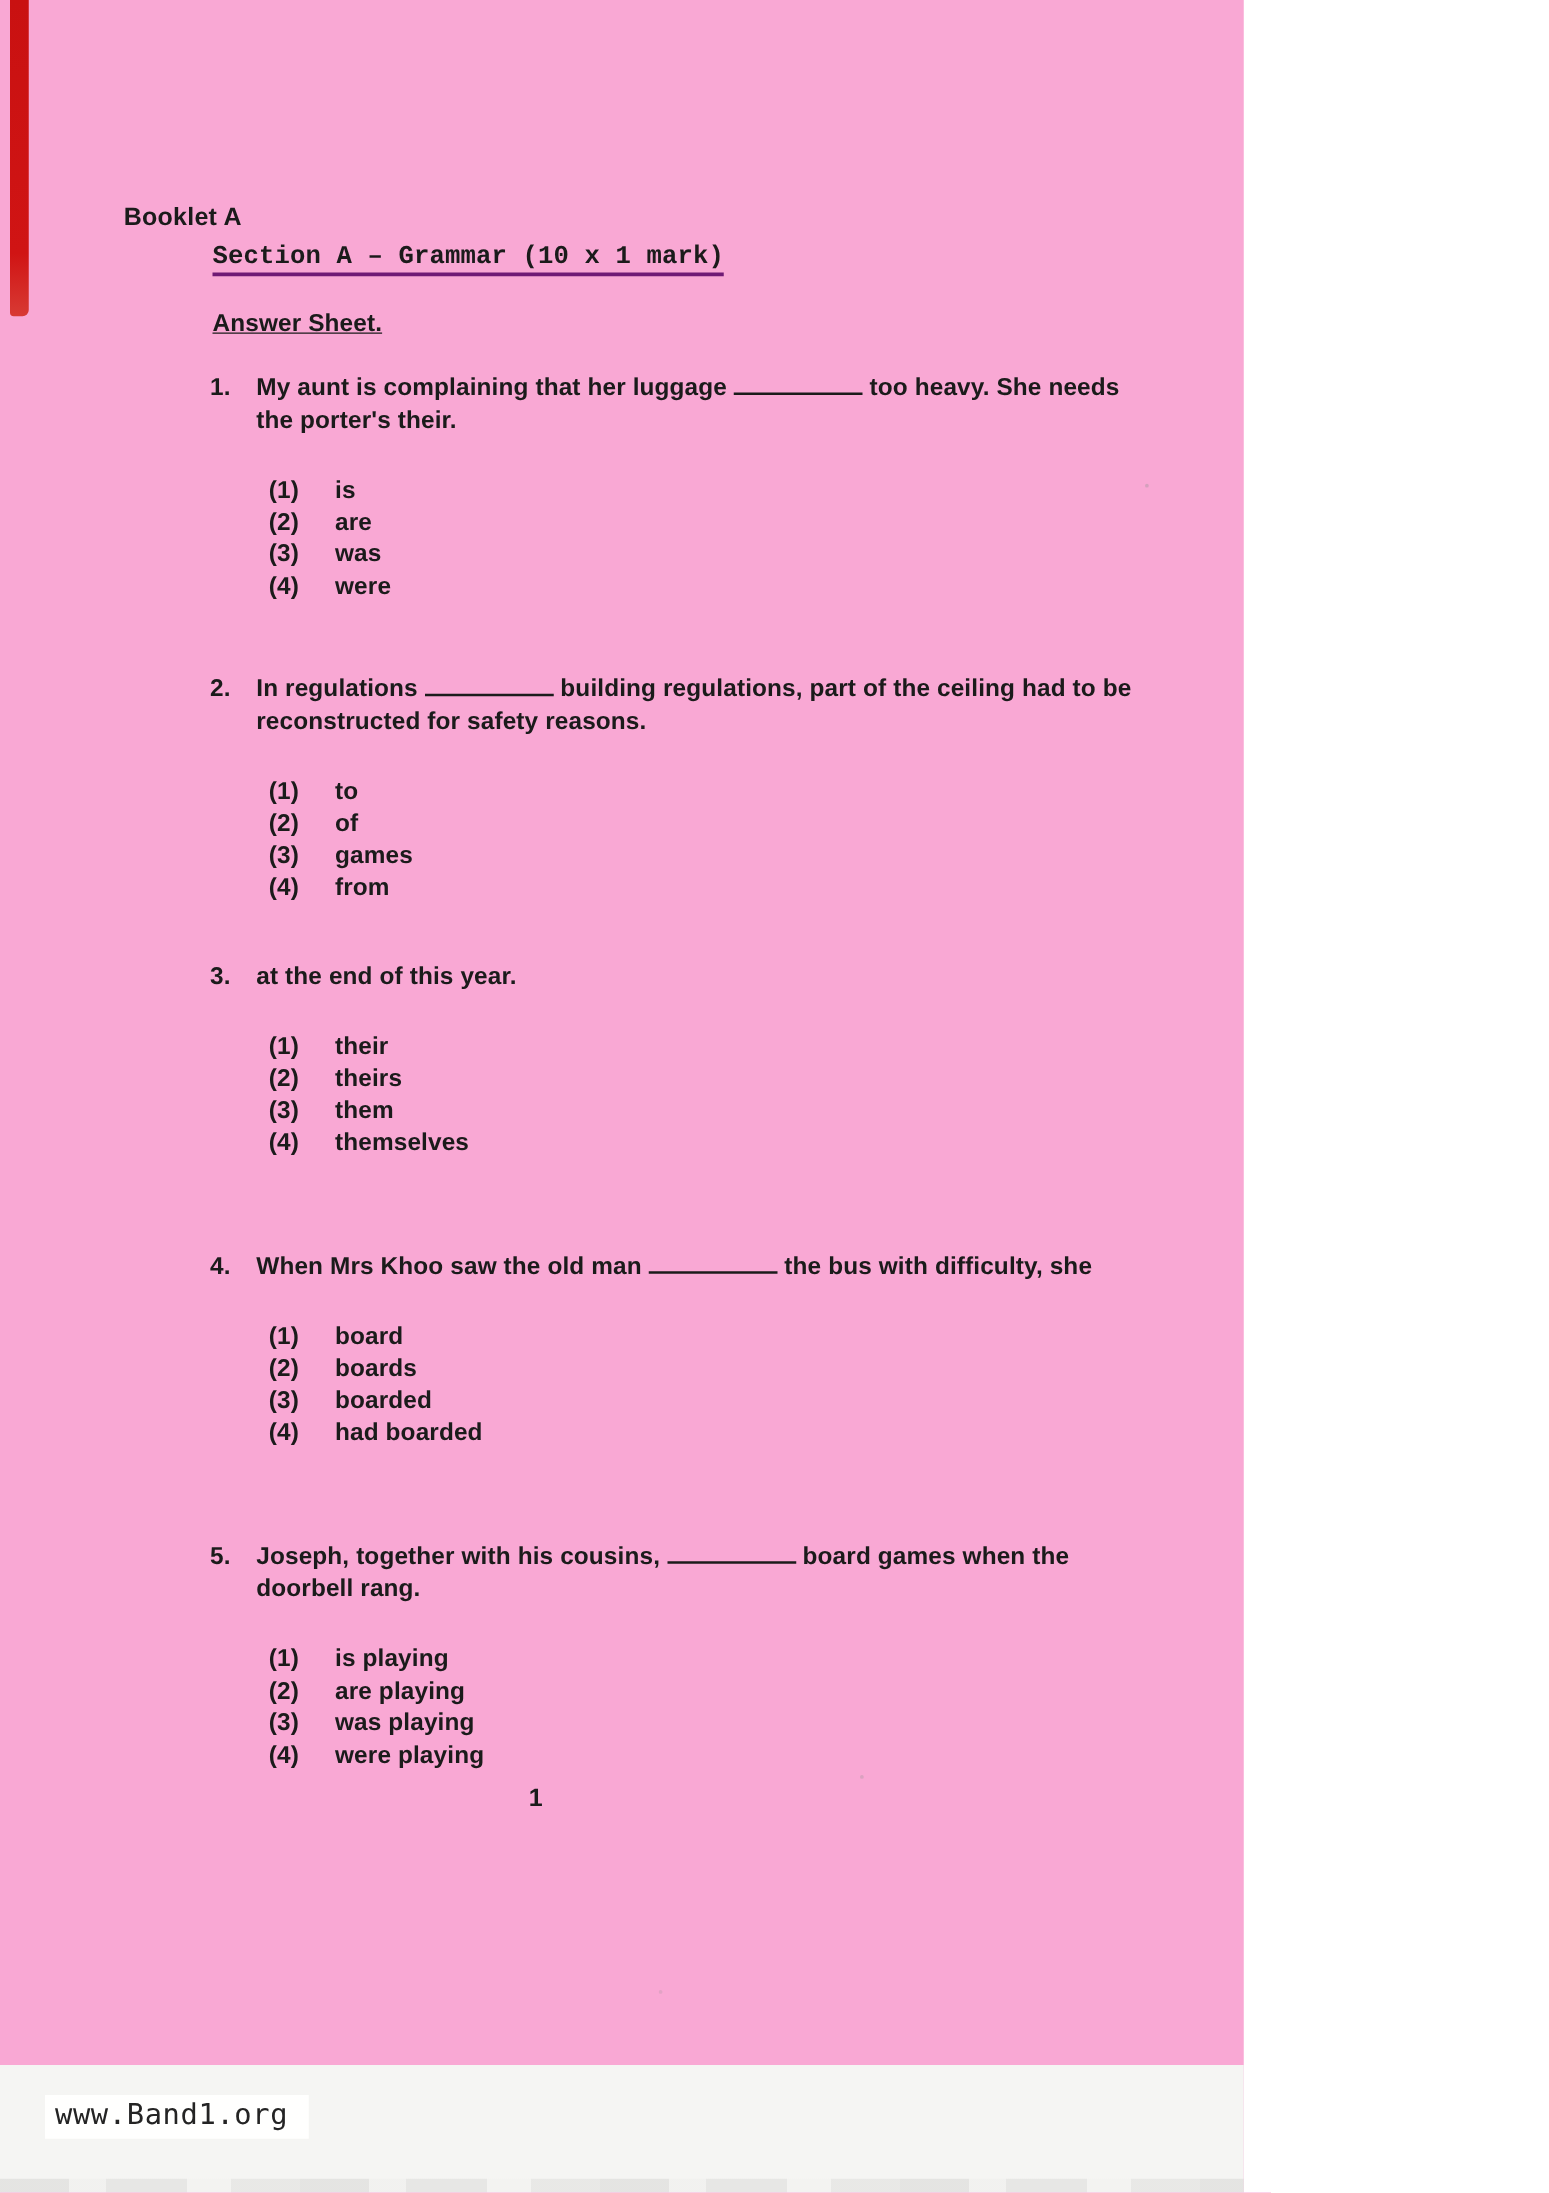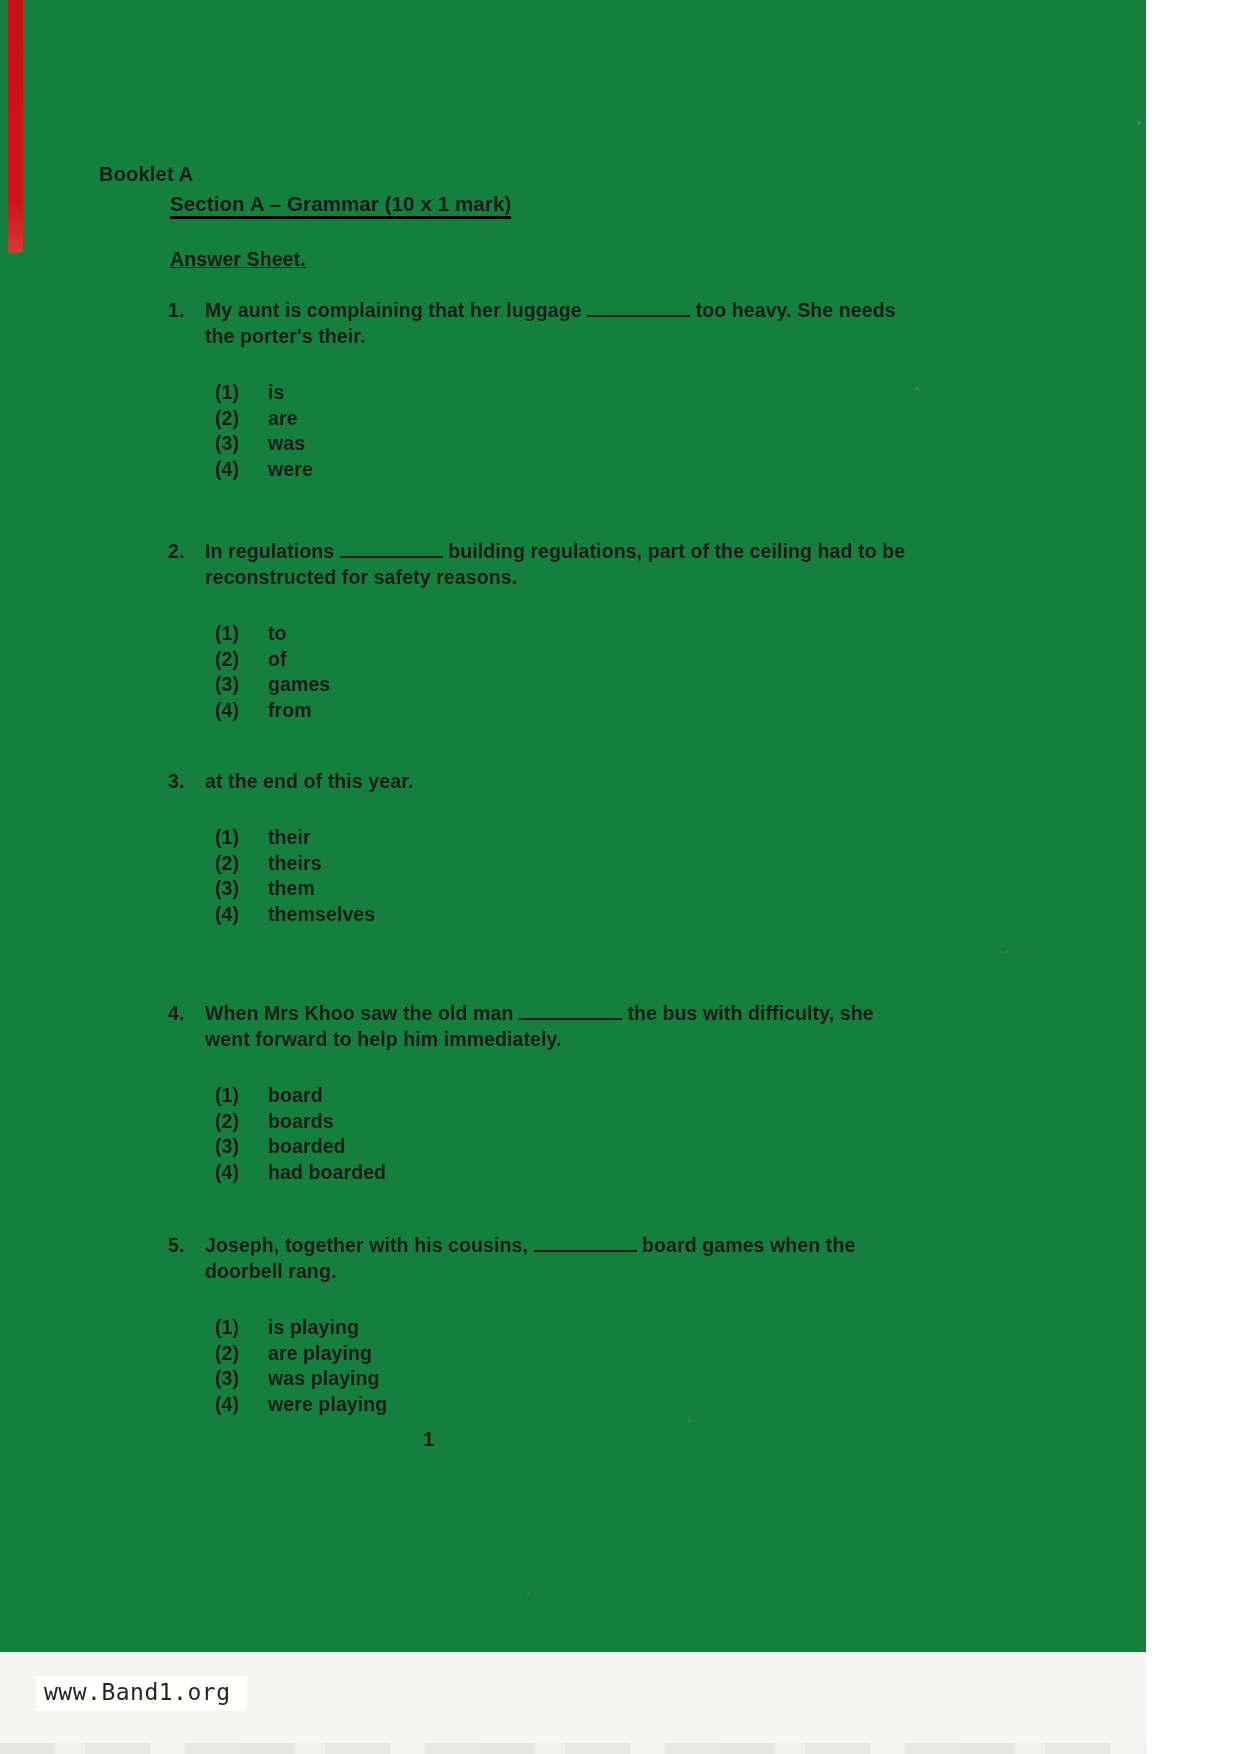--- a/index.html
+++ b/index.html
@@ -1,30 +1,30 @@
 <!DOCTYPE html>
 <html><head>
 <meta charset="utf-8">
 <style>
   html,body{margin:0;padding:0;}
   .page{
-    position:relative;width:1146px;height:1754px;overflow:hidden;
-    background:#15803d;color:#1b1b1b;
+    position:relative;width:995px;height:1754px;overflow:hidden;
+    background:#f9a8d4;color:#1b1b1b;
     font-family:"Liberation Sans","DejaVu Sans",sans-serif;
     font-weight:600;
   }
   
   .red-bar{
     position:absolute;left:8px;top:0;width:15px;height:253px;
     background:linear-gradient(180deg,#c91111 0%,#d01414 80%,#d83a34 100%);
     border-radius:0 0 5px 3px;
   }
   .booklet{position:absolute;left:99px;top:163px;font-size:20px;font-weight:700;letter-spacing:.2px;}
   .heading{position:absolute;left:170px;top:192px;font-size:20.5px;font-weight:700;letter-spacing:.1px;}
-  .heading-inner{border-bottom:3px solid #000000;padding-bottom:1px;}
+  .heading-inner{border-bottom:3px solid #701a75;padding-bottom:1px;font-family:Liberation Mono, monospace;}
   .instr{position:absolute;font-size:19.5px;letter-spacing:.1px;}
   .i1{left:170px;top:222px;}
   .i2{left:170px;top:248px;text-decoration:underline;}
 
   .question{position:absolute;left:168px;width:760px;font-size:19.5px;line-height:26px;letter-spacing:.1px;}
   .q-row{display:flex;}
   .q-num{width:37px;flex:none;}
   .q-line1,.q-line2{white-space:nowrap;}
   .blank{
     display:inline-block;width:103px;height:13px;
@@ -152,21 +152,20 @@
         <span class="opt-text">themselves</span>
       </div>
     </div>
   </div>
 
   <div class="question" style="top: 1000px;">
     <div class="q-row">
       <span class="q-num">4.</span>
       <div class="q-text">
         <div class="q-line1"><span>When Mrs Khoo saw the old man </span><span class="blank"></span><span> the bus with difficulty, she</span></div>
-        <div class="q-line2">went forward to help him immediately.</div>
       </div>
     </div>
     <div class="options">
       <div class="opt-row">
         <span class="opt-num">(1)</span>
         <span class="opt-text">board</span>
       </div>
       <div class="opt-row">
         <span class="opt-num">(2)</span>
         <span class="opt-text">boards</span>

